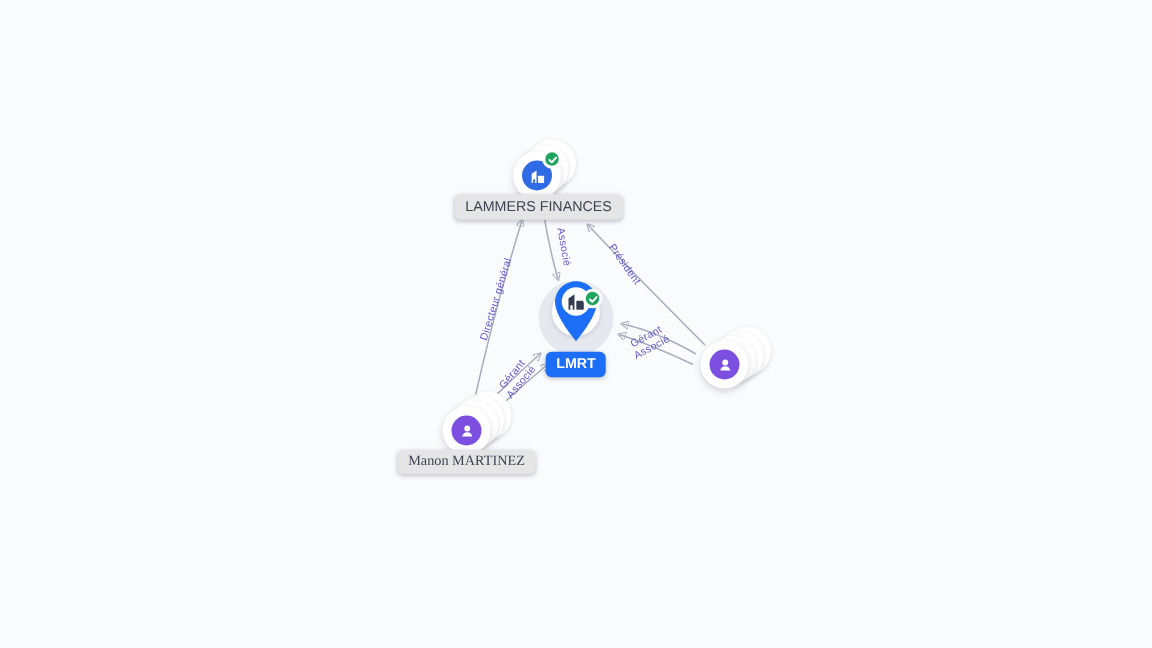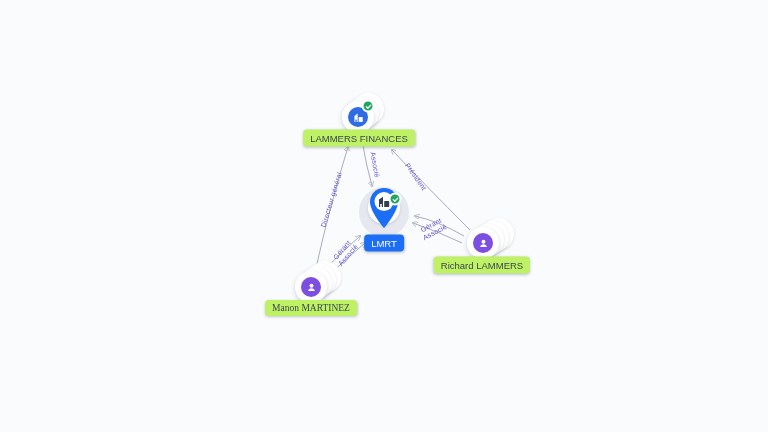--- a/index.html
+++ b/index.html
@@ -36,25 +36,25 @@
   .disc.inner.blue{background:#2e6be4;}
   .disc.inner.purple{background:#7c4fe0;}
   .badge{
     width:13px;height:13px;border-radius:50%;background:#1fa55e;
     border:2px solid #fff;box-sizing:border-box;
     display:flex;align-items:center;justify-content:center;
   }
   .halo{width:50px;height:50px;border-radius:50%;background:rgba(225,228,235,.85);}
   .chip{
     position:absolute;z-index:4;transform:translate(-50%,-50%);
-    background:#bef264;border-radius:4px;padding:3px 7px;
+    background:#e5e5e5;border-radius:4px;padding:3px 7px;
     font-size:9.5px;color:#3c4454;white-space:nowrap;
     box-shadow:0 1px 3px rgba(50,60,85,.28);
   }
-  .chip.focus{background:#1b6ef5;color:#fff;font-weight:normal;}
+  .chip.focus{background:#1b6ef5;color:#fff;font-weight:bold;}
 </style>
 </head>
 <body>
 
 <div class="canvas">
 
   <svg class="edges" width="768" height="432">
     <defs>
       <marker id="arr" viewBox="0 0 8 8" refX="6" refY="4" markerWidth="5.5" markerHeight="5.5" orient="auto">
         <path d="M0 0 L8 4 L0 8 z" fill="#6456c8"></path>
@@ -141,23 +141,20 @@
     <div class="stack" style="margin-left:10px;margin-top:-6px;"></div>
     <div class="stack" style="margin-left:5px;margin-top:-3px;"></div>
     <div class="disc white"></div>
     <div class="disc inner purple">
       <svg width="13" height="13" viewBox="0 0 20 20">
         <circle cx="10" cy="7.2" r="3" fill="#fff"></circle>
         <path d="M4.8 15.5c.6-2.9 2.7-4.4 5.2-4.4s4.6 1.5 5.2 4.4z" fill="#fff"></path>
       </svg>
     </div>
   </div>
-  <div class="chip" style="left:482px;top:265px;">
-    <span>Richard LAMMERS</span>
-  </div>
 
   <div class="node" style="left:311px;top:287px;">
     <div class="stack" style="margin-left:14px;margin-top:-10px;"></div>
     <div class="stack" style="margin-left:9px;margin-top:-7px;"></div>
     <div class="stack" style="margin-left:5px;margin-top:-4px;"></div>
     <div class="disc white"></div>
     <div class="disc inner purple">
       <svg width="13" height="13" viewBox="0 0 20 20">
         <circle cx="10" cy="7.2" r="3" fill="#fff"></circle>
         <path d="M4.8 15.5c.6-2.9 2.7-4.4 5.2-4.4s4.6 1.5 5.2 4.4z" fill="#fff"></path>

